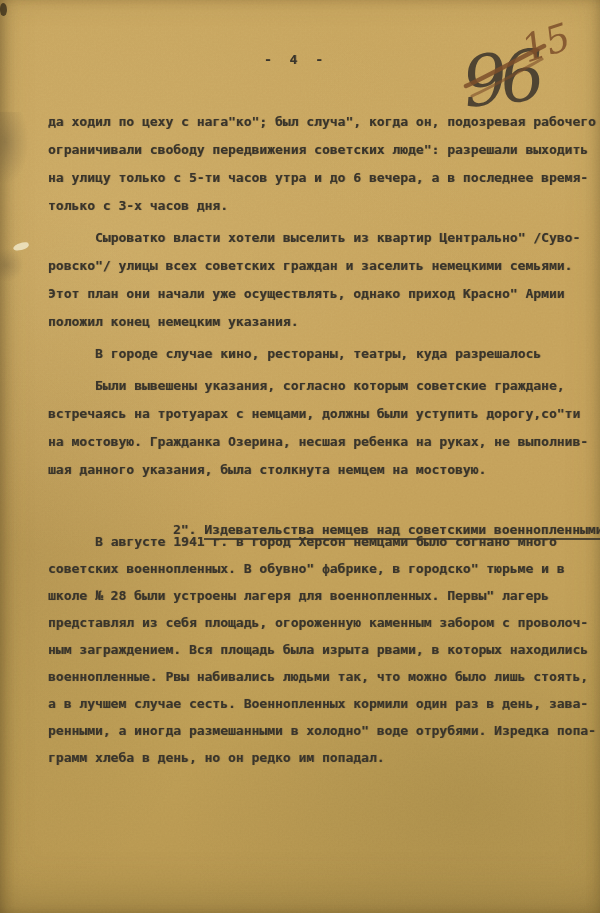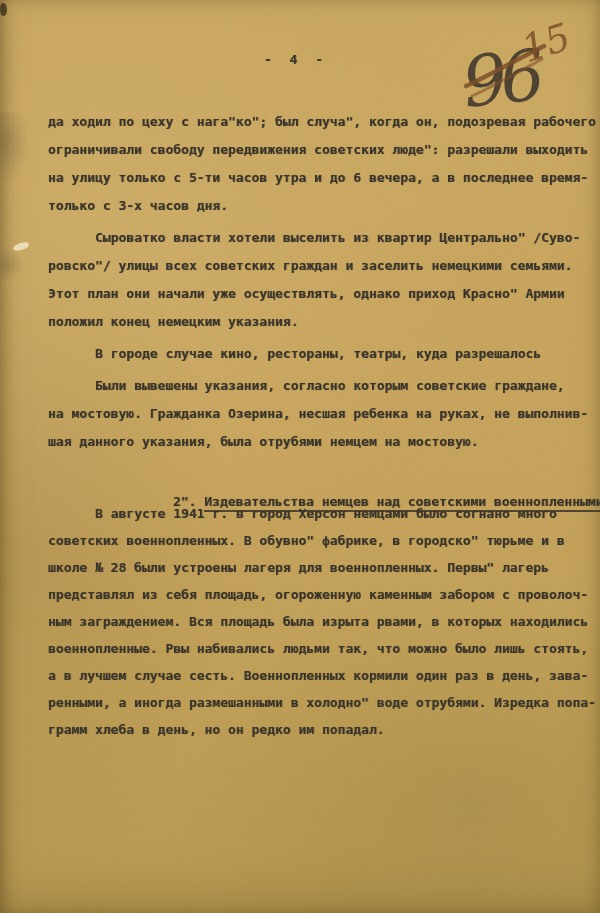--- a/index.html
+++ b/index.html
@@ -105,22 +105,23 @@
         <div class="line">да ходил по цеху с нага"ко"; был случа", когда он, подозревая рабочего</div>
         <div class="line">ограничивали свободу передвижения советских люде": разрешали выходить</div>
         <div class="line">на улицу только с 5-ти часов утра и до 6 вечера, а в последнее время-</div>
         <div class="line">только с 3-х часов дня.</div>
         <div class="line indent">Сыроватко власти хотели выселить из квартир Центрально" /Суво-</div>
         <div class="line">ровско"/ улицы всех советских граждан и заселить немецкими семьями.</div>
         <div class="line">Этот план они начали уже осуществлять, однако приход Красно" Армии</div>
         <div class="line">положил конец немецким указания.</div>
         <div class="line indent">В городе случае кино, рестораны, театры, куда разрешалось</div>
         <div class="line indent">Были вывешены указания, согласно которым советские граждане,</div>
+        <div class="line">встречаясь на тротуарах с немцами, должны были уступить дорогу,со"ти</div>
         <div class="line">на мостовую. Гражданка Озерина, несшая ребенка на руках, не выполнив-</div>
-        <div class="line">шая данного указания, была отрубями немцем на мостовую.</div>
+        <div class="line">шая данного указания, была столкнута немцем на мостовую.</div>
       </div>
 
     <div class="heading">
       <span>2". </span><span class="u">Издевательства немцев над советскими военнопленными.</span>
     </div>
 
     <div class="sec2">
         <div class="line indent">В августе 1941 г. в город Херсон немцами было согнано много</div>
         <div class="line">советских военнопленных. В обувно" фабрике, в городско" тюрьме и в</div>
         <div class="line">школе № 28 были устроены лагеря для военнопленных. Первы" лагерь</div>

